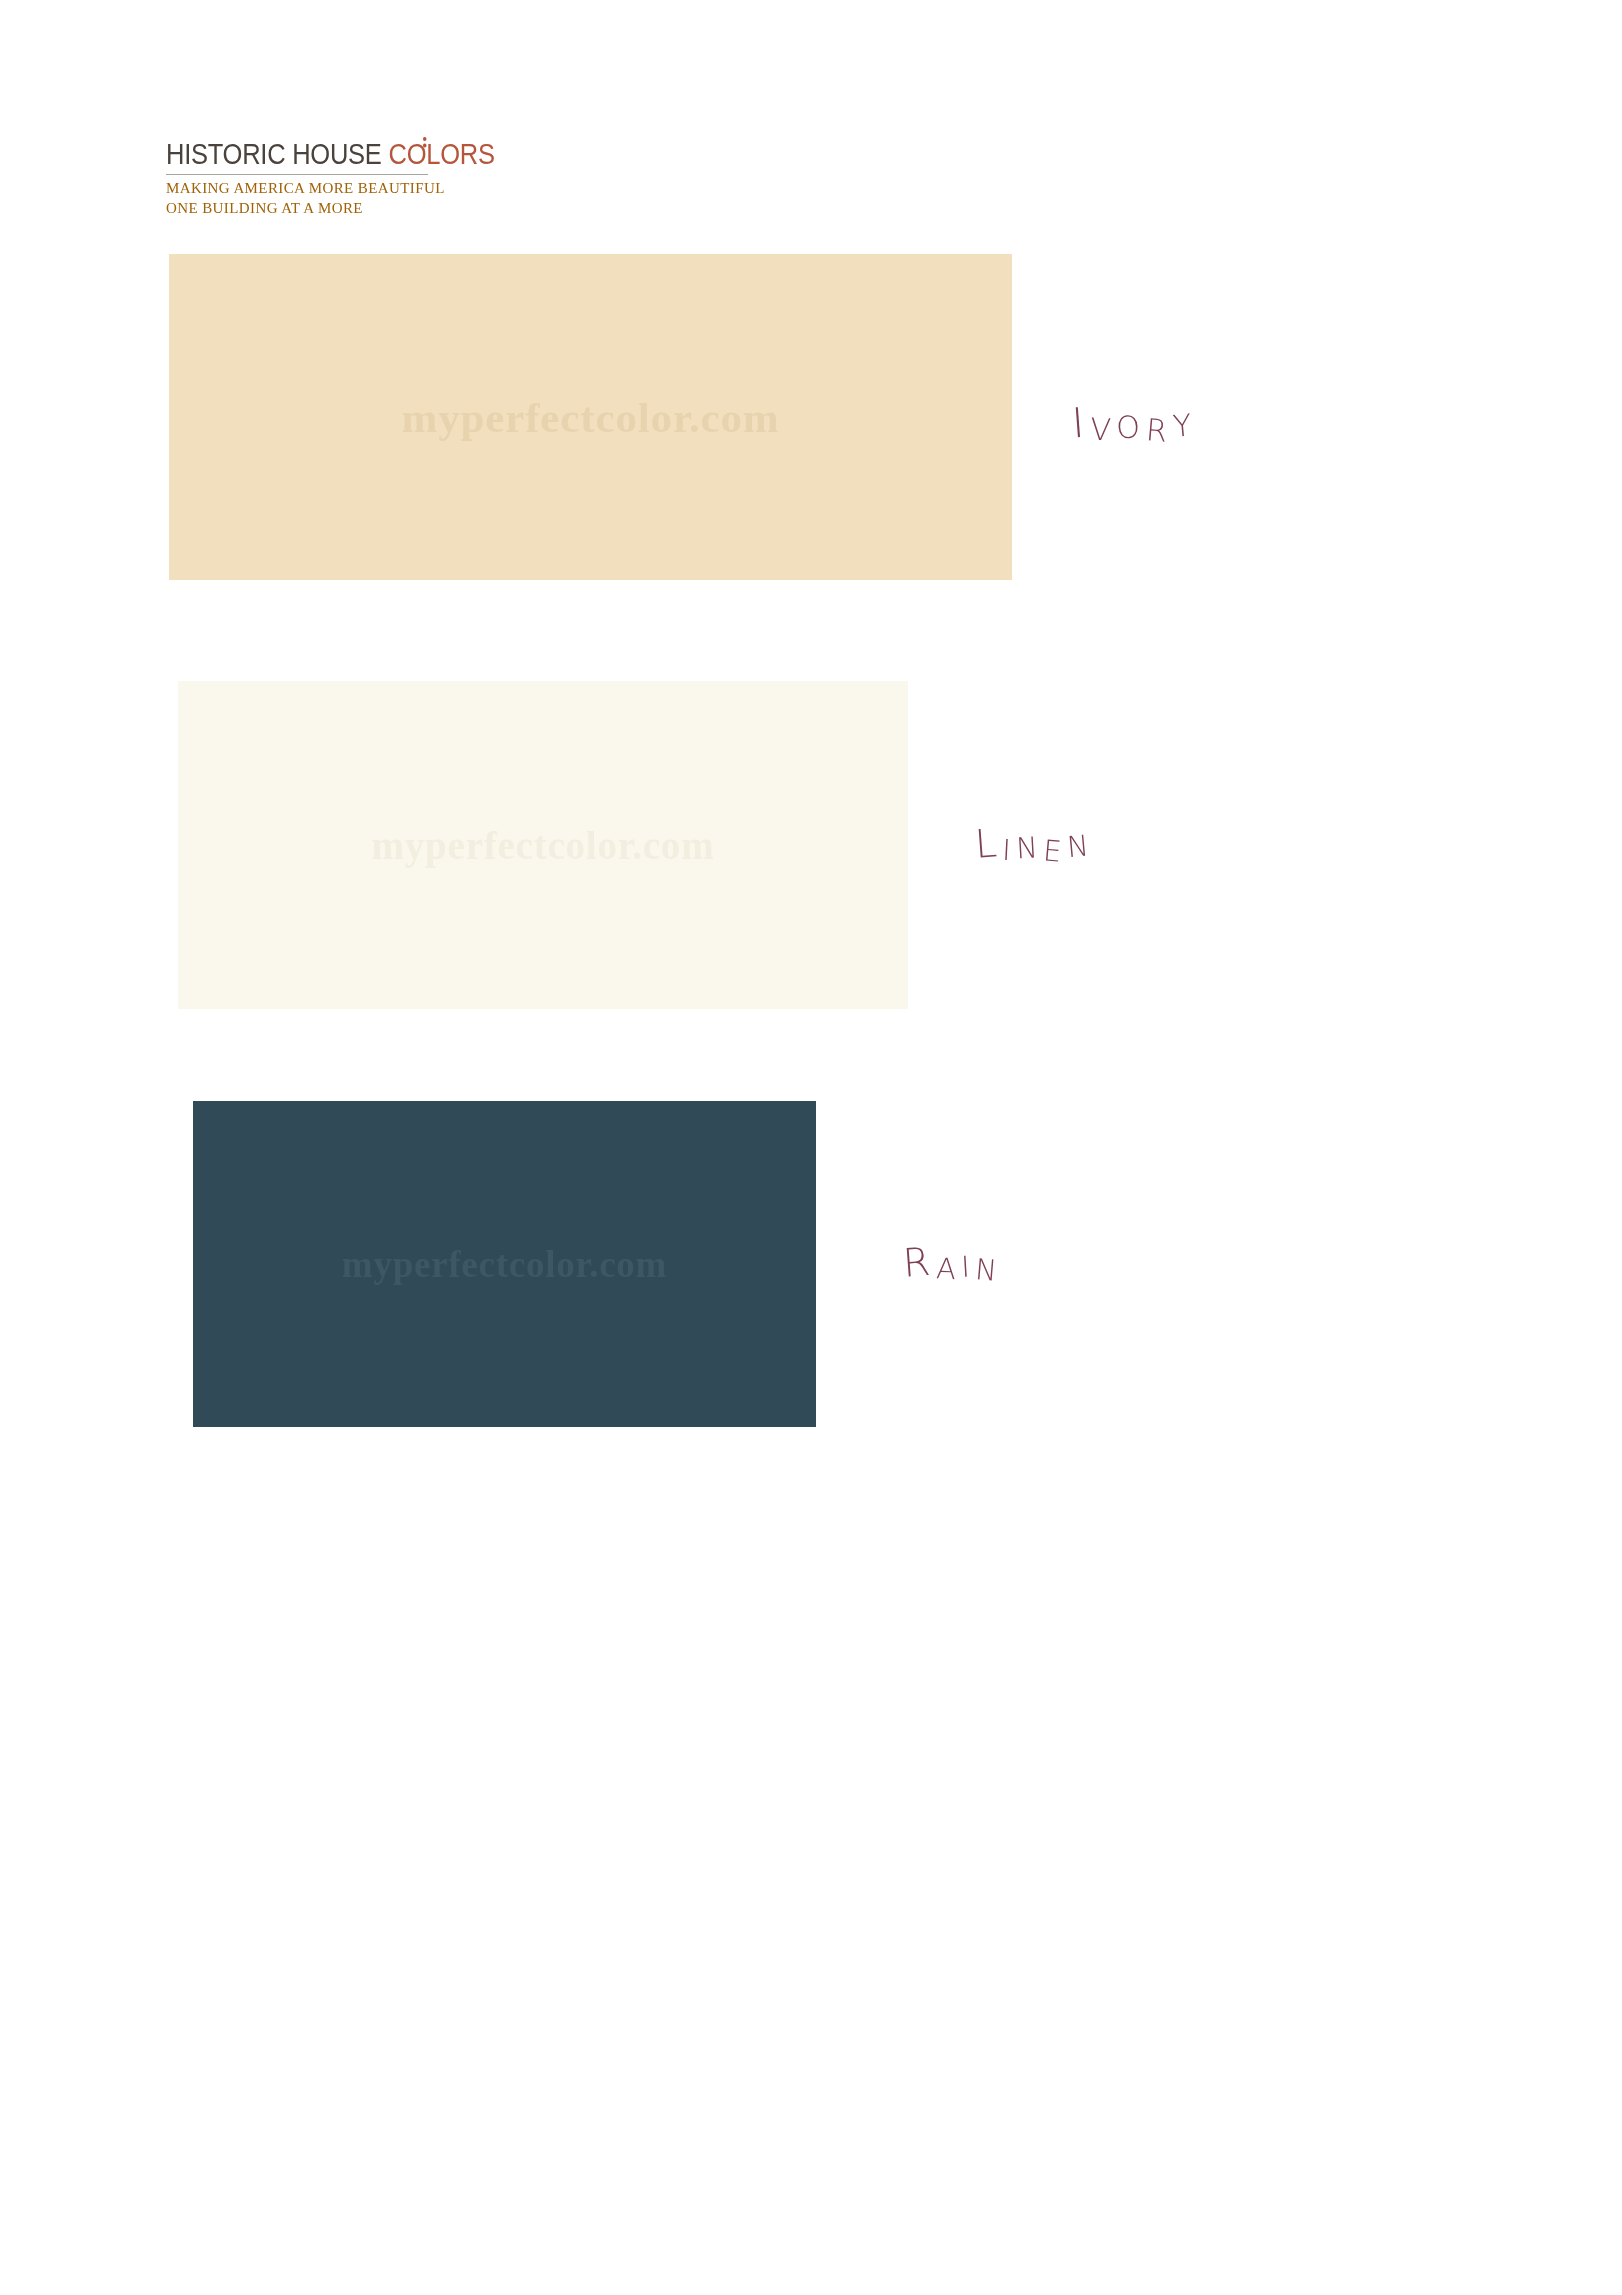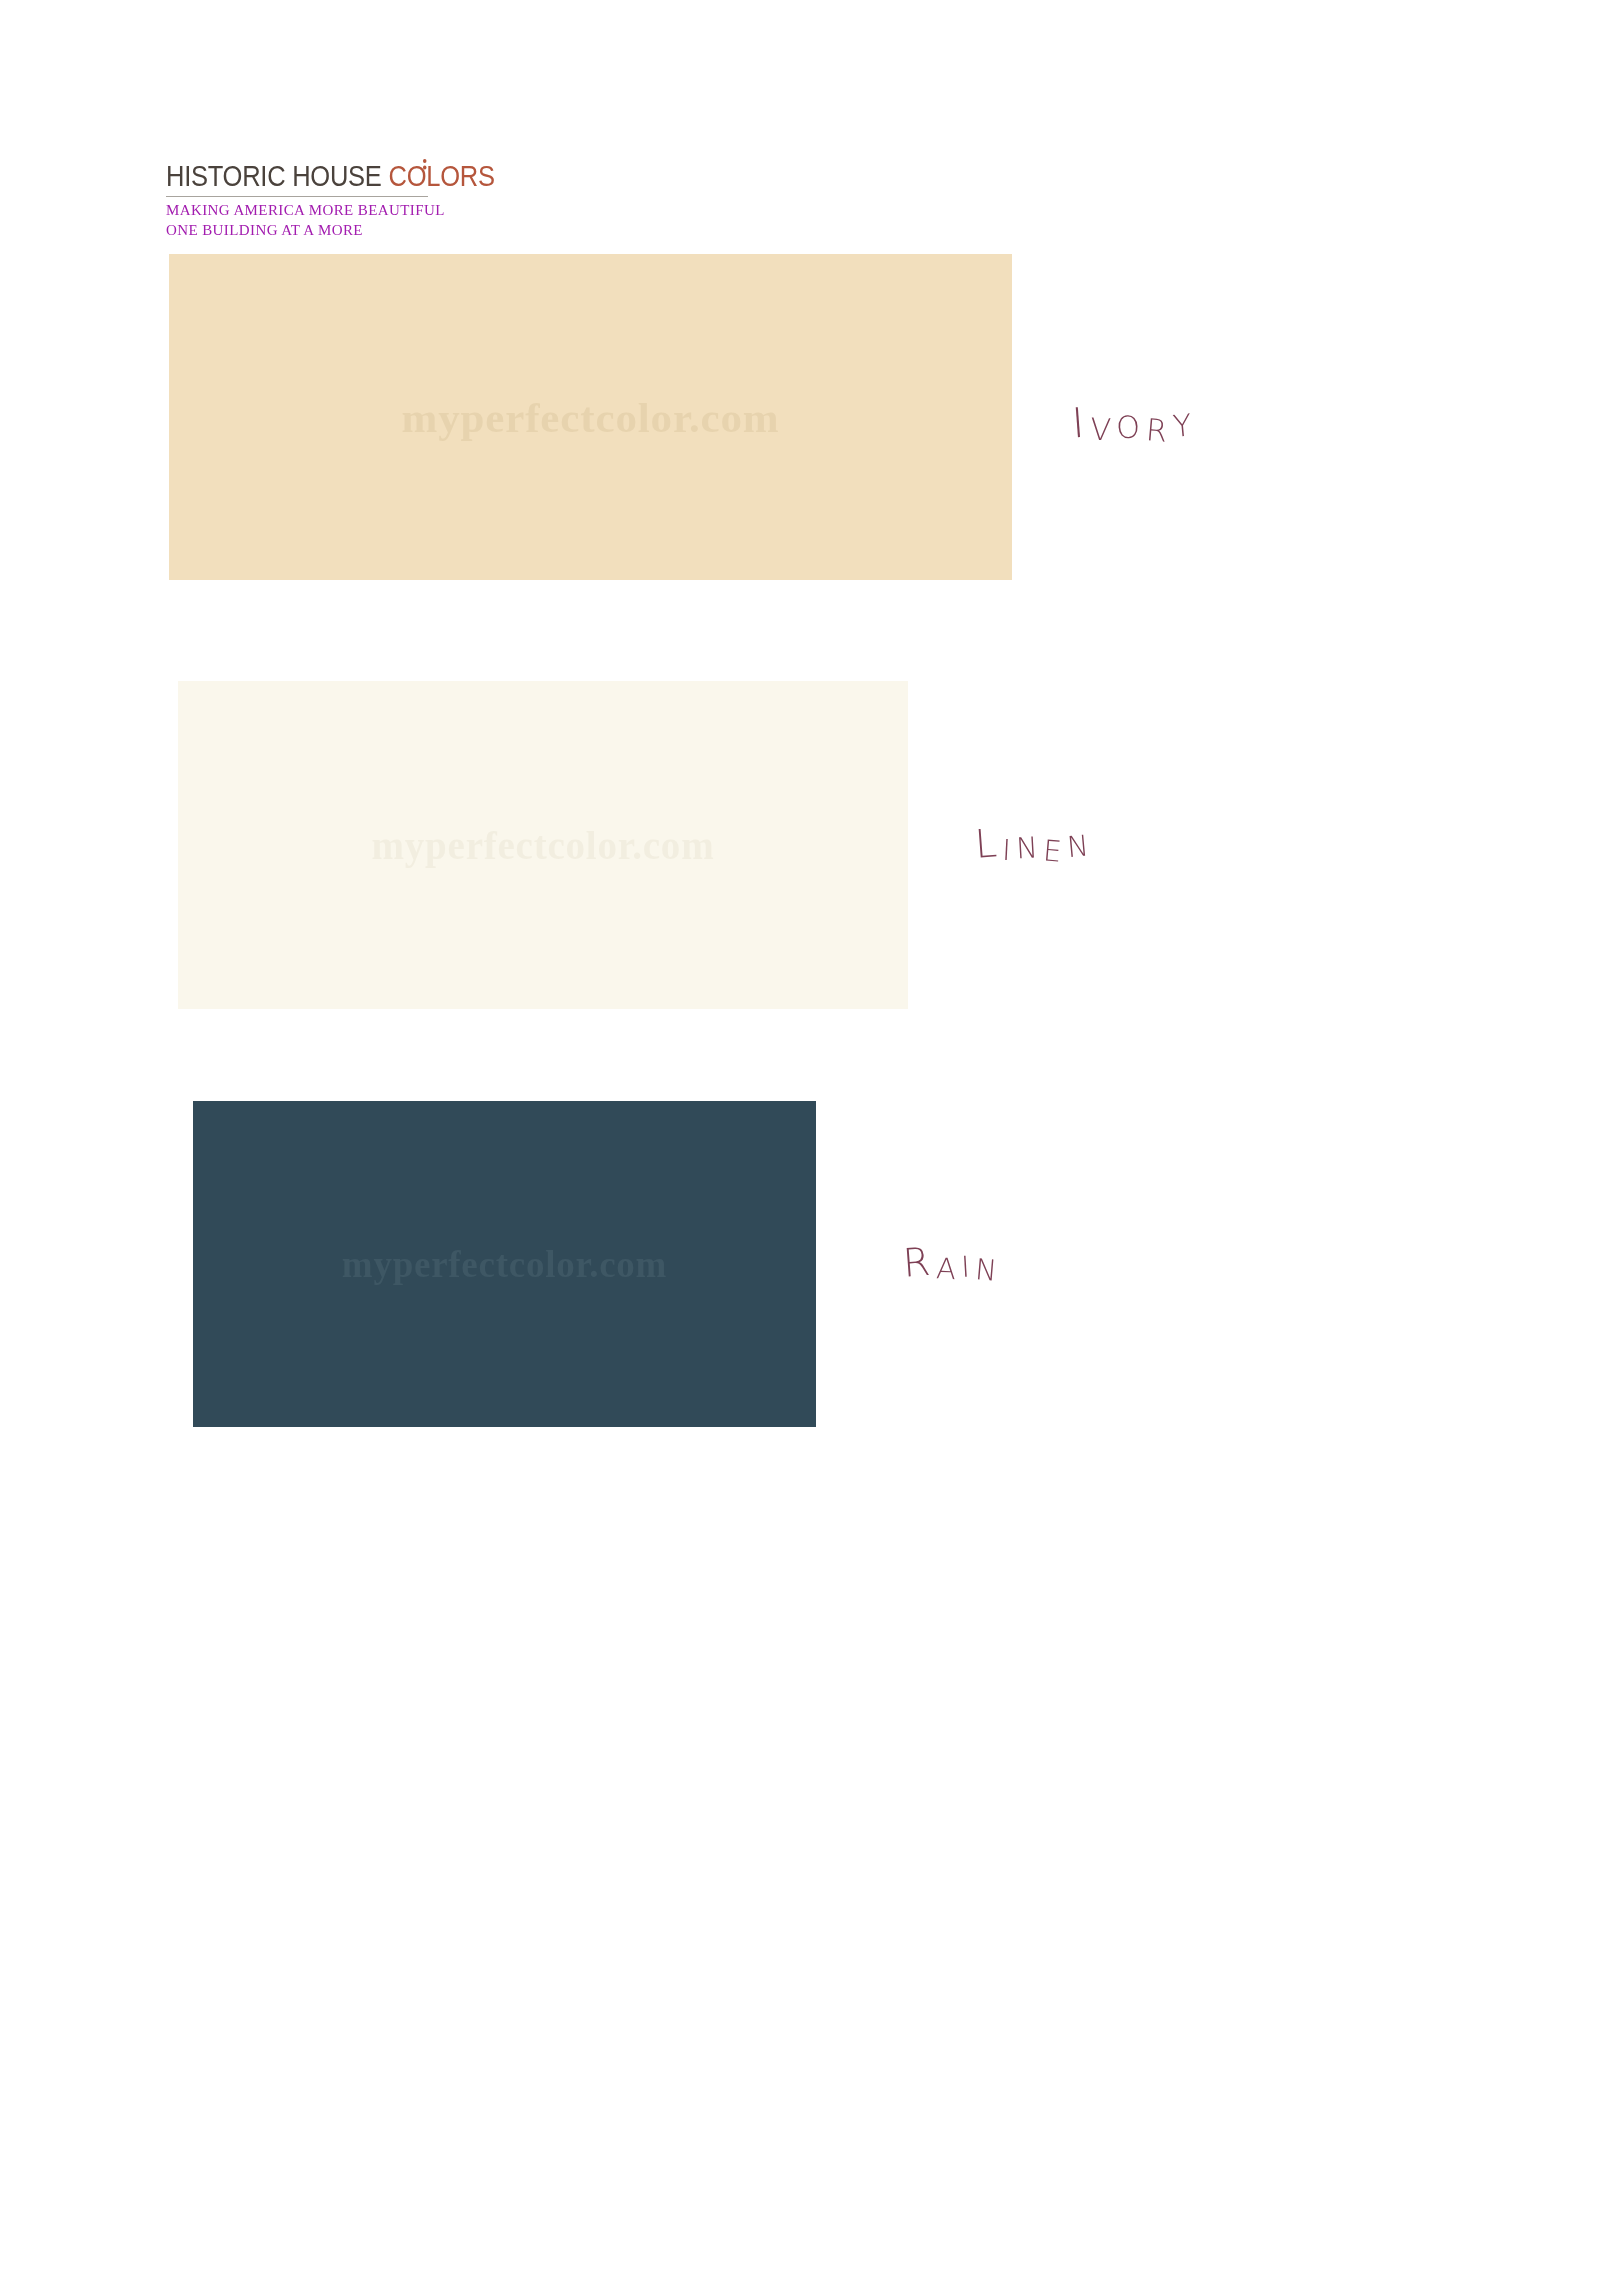--- a/index.html
+++ b/index.html
@@ -12,21 +12,21 @@
     height: 2295px;
     position: relative;
     font-family: "Liberation Sans", sans-serif;
     overflow: hidden;
   }
 
   
   .logo-block {
     position: absolute;
     left: 166px;
-    top: 162px;
+    top: 140px;
     width: 275px;
   }
   .logo-wordmark {
     font-family: "Liberation Sans", sans-serif;
     font-size: 29px;
     font-weight: 400;
     letter-spacing: -0.3px;
     line-height: 1.0;
     white-space: nowrap;
     transform: scaleX(0.88);
@@ -55,21 +55,21 @@
     width: 262px;
     height: 0.7px;
     background: #a8a49e;
   }
   .logo-tagline {
     margin-top: 5.2px;
     font-family: "Liberation Serif", serif;
     font-size: 15px;
     line-height: 1.28;
     letter-spacing: 0.4px;
-    color: #a21caf;
+    color: #a16207;
     white-space: nowrap;
   }
 
   
   .swatch {
     position: absolute;
     overflow: hidden;
   }
   .swatch-watermark {
     position: absolute;

